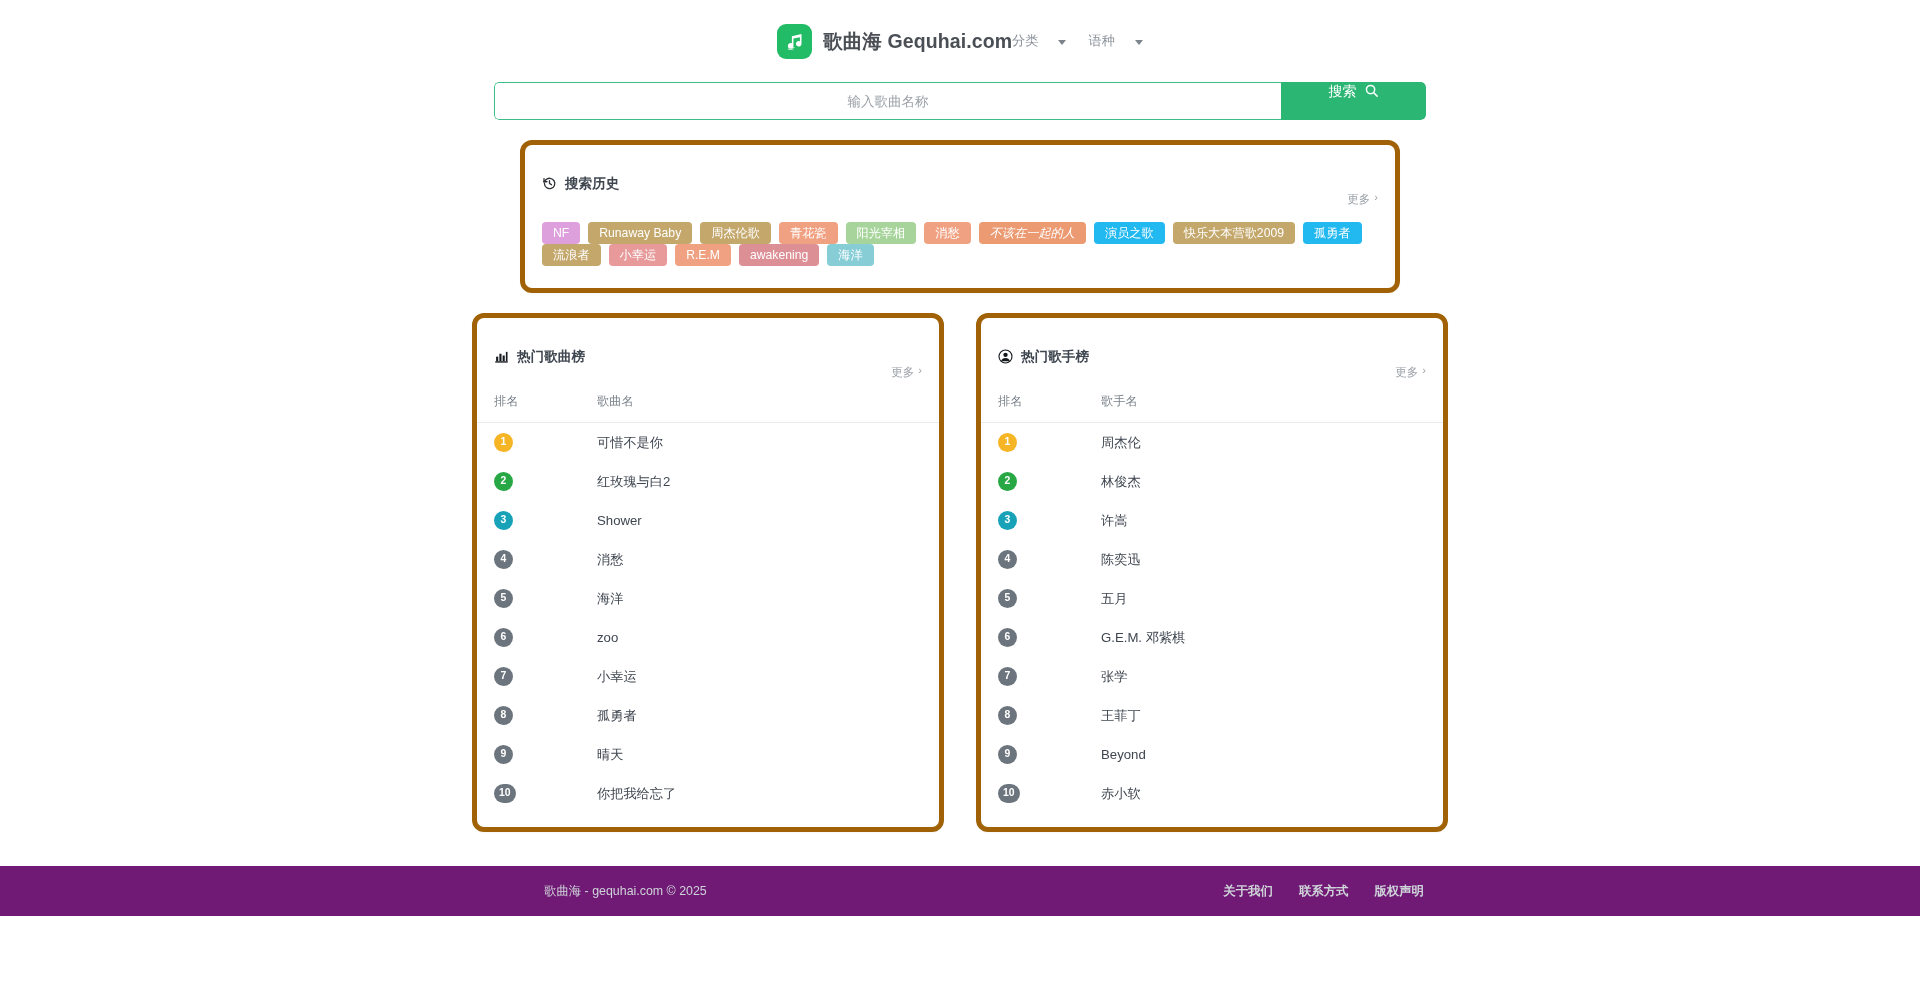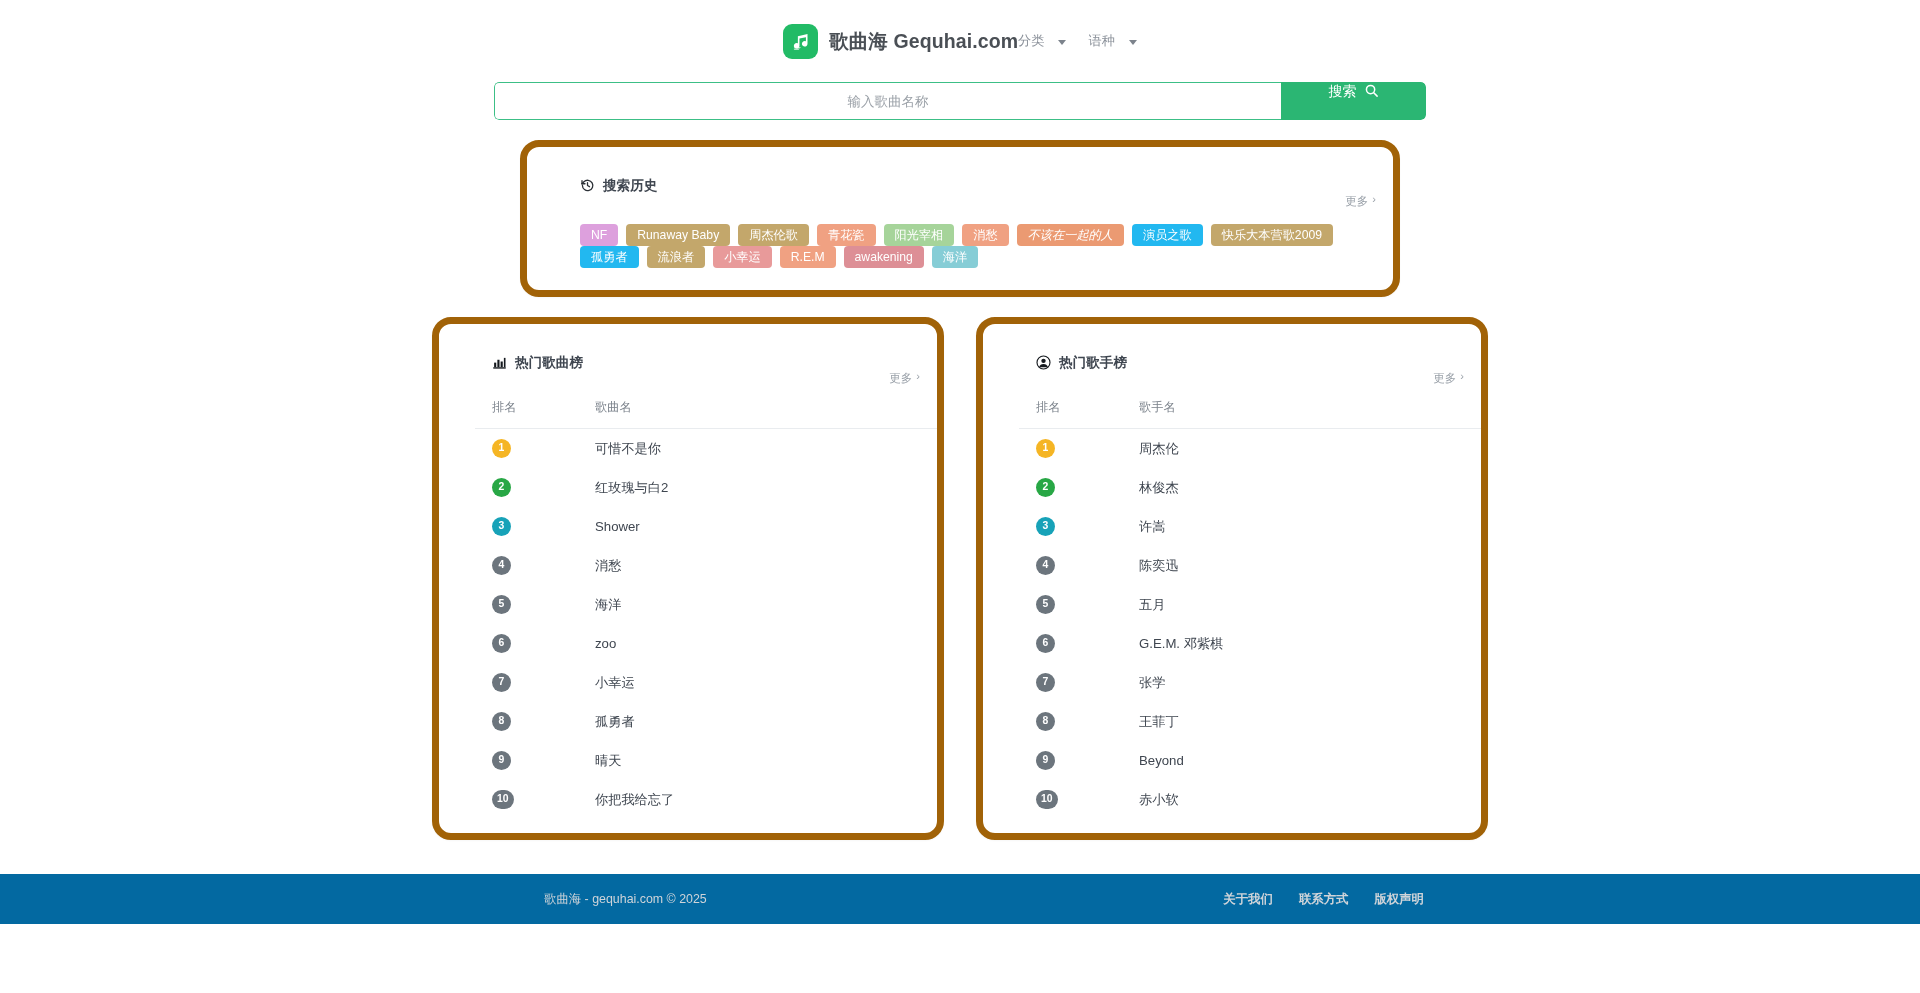--- a/index.html
+++ b/index.html
@@ -31,21 +31,21 @@
     display: flex; align-items: center; justify-content: center;
     flex: 0 0 auto;
   }
   .brand-logo svg { width: 21px; height: 21px; display: block; }
   .brand-name {
     font-size: 19.5px; font-weight: bold; color: #4a4f55;
     letter-spacing: .1px; white-space: nowrap;
   }
   .nav { display: flex; align-items: center; gap: 22px; }
   .nav-item {
-    display: flex; align-items: center; gap: 14px;
+    display: flex; align-items: center; gap: 20px;
     font-size: 13.2px; color: #8a9099; cursor: pointer;
   }
   .caret {
     width: 0; height: 0; border-left: 4.5px solid transparent;
     border-right: 4.5px solid transparent; border-top: 5px solid #7c838c;
     display: inline-block; position: relative; top: 1px;
   }
 
   
   .search-wrap { width: 932px; margin: 16px auto 0 auto; }
@@ -65,24 +65,23 @@
     background: #2bb673; color: #fff;
     border-radius: 0 5px 5px 0;
     display: flex; align-items: flex-start; justify-content: center; gap: 7px;
     font-size: 14px; font-family: "Liberation Sans", sans-serif;
   }
   .search-btn svg { width: 15px; height: 15px; }
 
   
   .card {
     background: #fff;
-    border: 7px solid #a16207;
-    border-radius: 19px;
+    border: 5px solid #a16207;
+    border-radius: 12px;
     box-shadow: 0 1px 2px rgba(16,24,40,.035);
-    padding-left: 36px;
   }
   .card-head {
     display: flex; align-items: center; justify-content: space-between;
     padding: 15px 17px 9px 17px;
   }
   .card-title {
     display: flex; align-items: center; gap: 8px;
     font-size: 13.6px; color: #3f4650; font-weight: 600;
   }
   .card-title svg { display: block; }
@@ -100,21 +99,21 @@
   }
   .tag {
     display: inline-flex; align-items: center; justify-content: center;
     height: 22px; padding: 0 11px; border-radius: 4px;
     font-size: 12.2px; color: #ffffff; cursor: pointer;
     white-space: nowrap; line-height: 1;
   }
 
   
   .rank-row {
-    width: 1056px; margin: 20px auto 0 auto;
+    width: 976px; margin: 20px auto 0 auto;
     display: flex; gap: 32px; align-items: flex-start;
   }
   .rank-card { flex: 1 1 0; min-width: 0; padding-bottom: 14px; }
   .rank-table { width: 100%; border-collapse: collapse; table-layout: fixed; }
   .rank-table th {
     text-align: left; font-size: 12.2px; font-weight: normal; color: #7b828b;
     padding: 4px 17px 12px 17px; border-bottom: 1px solid #e9ecef;
   }
   .rank-table th.col-rank { width: 103px; }
   .rank-table td {
@@ -126,21 +125,21 @@
     display: inline-flex; align-items: center; justify-content: center;
     min-width: 19px; height: 19px; padding: 0 5px;
     border-radius: 10px; color: #fff;
     font-size: 10.4px; font-weight: bold; line-height: 1;
   }
   .song-link { color: #3f4650; text-decoration: none; }
 
   
   .footer {
     margin-top: 34px;
-    background: #0369a1; color: #cfd4d9;
+    background: #701a75; color: #cfd4d9;
     height: 50px; display: flex; align-items: center; padding-left: 48px;
   }
   .footer-inner {
     width: 880px; margin: 0 auto;
     display: flex; align-items: center; justify-content: space-between;
     font-size: 12.4px;
   }
   .footer-links { display: flex; gap: 26px; font-weight: bold; }
   .footer-links a { color: #cfd4d9; text-decoration: none; cursor: pointer; }
   .footer-copy { color: #cfd4d9; }

